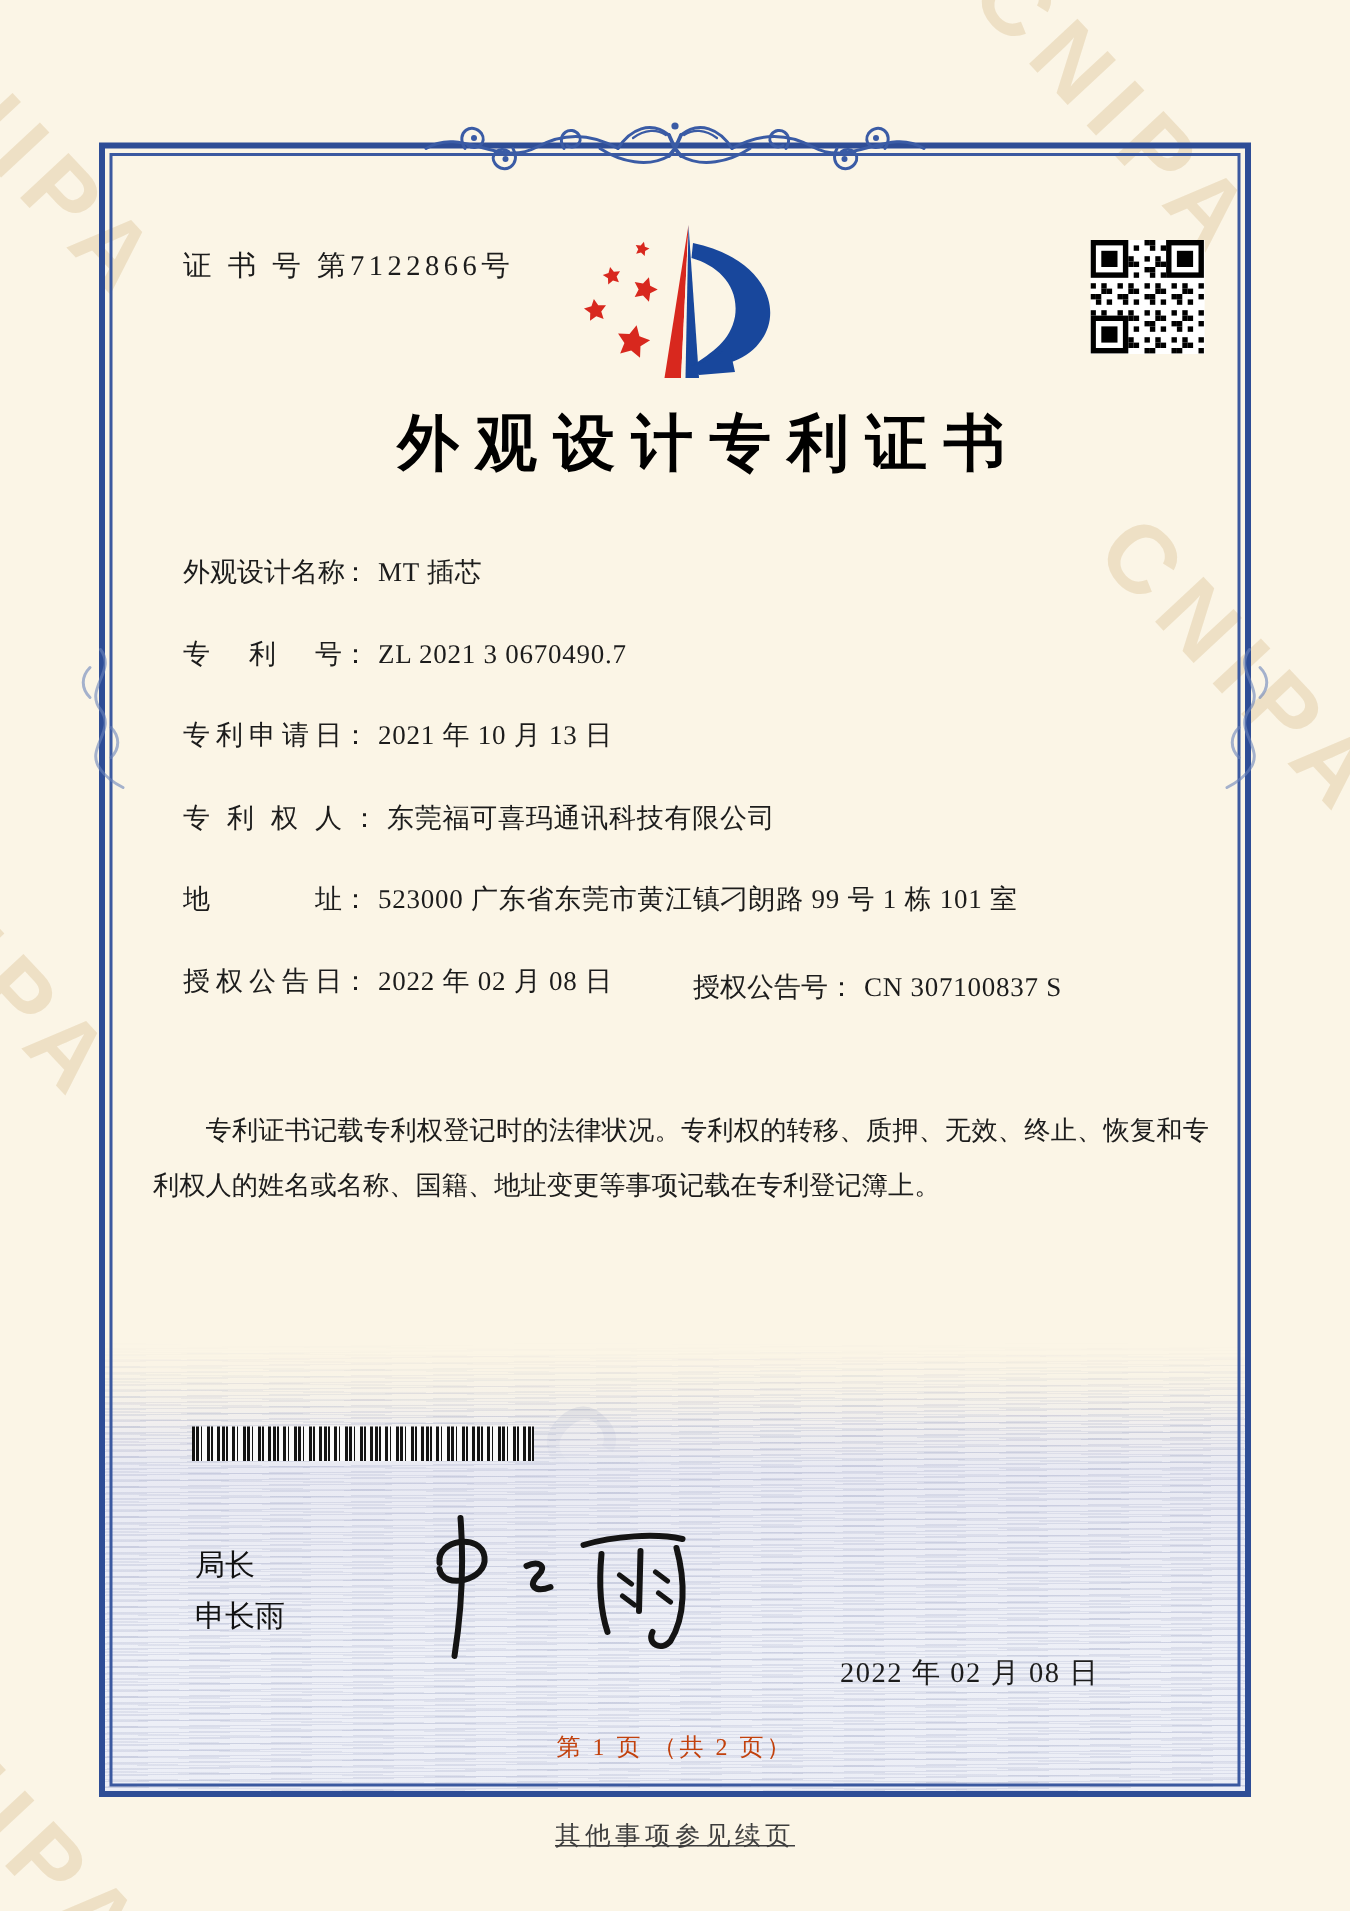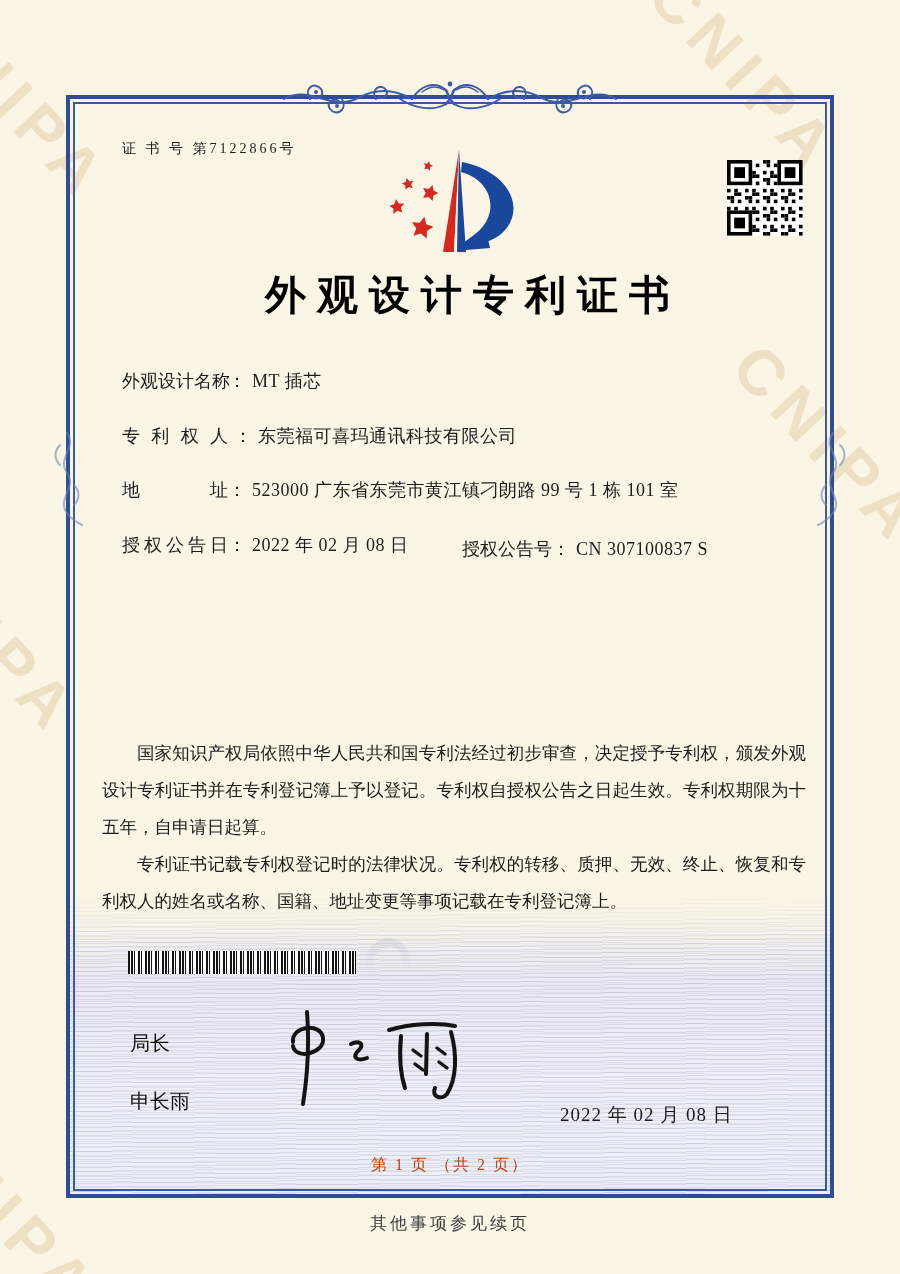--- a/index.html
+++ b/index.html
@@ -39,22 +39,22 @@
   .ornament-top{
     position:absolute; left:50%; top:-31px; transform:translateX(-50%);
     width:340px; height:62px;
   }
   .ornament-side{ position:absolute; top:330px; width:38px; height:100px; opacity:.6; }
   .ornament-side.left{ left:-22px; }
   .ornament-side.right{ right:-22px; transform:scaleX(-1); }
   
   .content{ position:absolute; inset:0; z-index:4; }
   .cert-no{
-    position:absolute; left:122px; top:140px;
-    font-size:14px; letter-spacing:3px;
+    position:absolute; left:122px; top:164px;
+    font-size:19px; letter-spacing:3px;
   }
   .logo{ position:absolute; left:362px; top:144px; width:178px; height:118px; }
   .qr{ position:absolute; left:727px; top:160px; width:76px; height:76px; background:#fff; }
   .title{
     position:absolute; left:0; right:0; top:268px; text-align:center;
     font-size:41px; font-weight:700; letter-spacing:11px; color:#000;padding-left:46px;
   }
   .fields{ position:absolute; left:122px; right:70px; top:369px; }
   .frow{ position:relative; height:54.5px; font-size:18px; white-space:nowrap; }
   .flabel{
@@ -75,30 +75,30 @@
       #141414 0 2px,#fafafa 2px 3px,#141414 3px 5px,#fafafa 5px 6px,
       #141414 6px 7px,#fafafa 7px 10px,#141414 10px 12px,#fafafa 12px 13px,
       #141414 13px 14px,#fafafa 14px 17px);
   }
   .sig-title,.sig-name{
     position:absolute; left:130px;
     font-family:"Liberation Sans","DejaVu Sans",sans-serif;
     font-size:20px; font-weight:400; color:#111;
   }
   .sig-title{ top:1030px; }
-  .sig-name{ top:1064px;margin-top:24px; }
+  .sig-name{ top:1064px; }
   .sig-script{ position:absolute; left:255px; top:1000px; width:230px; height:110px; }
   .issue-date{ position:absolute; left:560px; top:1102px; font-size:19px; letter-spacing:1px; }
   .page-info{
     position:absolute; left:0; right:0; top:1155px; text-align:center;
     font-size:16px; letter-spacing:2px; color:#c2410c;
   }
   .continuation{
     position:absolute; left:0; right:0; top:1212px; text-align:center;
-    font-size:17px; letter-spacing:3px; color:#3d3d3d;
+    font-size:17px; letter-spacing:3px; color:#3d3d3d;text-decoration:underline;
   }
 </style>
 </head>
 <body>
 
 <div class="page">
 
   <div class="wm" style="left:-42px;top:-14px;">CNIPA</div>
   <div class="wm" style="left:688px;top:-42px;">CNIPA</div>
   <div class="wm" style="left:772px;top:330px;">CNIPA</div>
@@ -275,35 +275,40 @@
           <rect x="7.2" y="57.6" width="10.8" height="10.8" fill="#000"></rect>
         </svg></div>
 
     <div class="title">外观设计专利证书</div>
 
     <div class="fields">
       <div class="frow">
         <span class="flabel">外观设计名称</span><span class="fcolon">：</span><span class="fvalue">MT 插芯</span>
       </div>
       <div class="frow">
+        <span class="flabel">专利号</span><span class="fcolon">：</span><span class="fvalue">ZL 2021 3 0670490.7</span>
+      </div>
+      <div class="frow">
+        <span class="flabel">专利申请日</span><span class="fcolon">：</span><span class="fvalue">2021 年 10 月 13 日</span>
+      </div>
+      <div class="frow">
         <span class="flabel">专利权人</span><span class="fcolon"></span><span class="fcolon">：</span><span class="fvalue">东莞福可喜玛通讯科技有限公司</span>
       </div>
       <div class="frow">
         <span class="flabel">地址</span><span class="fcolon">：</span><span class="fvalue">523000 广东省东莞市黄江镇刁朗路 99 号 1 栋 101 室</span>
       </div>
       <div class="frow">
         <span class="flabel">授权公告日</span><span class="fcolon">：</span><span class="fvalue">2022 年 02 月 08 日</span>
         <span class="fpair2">
           <span>授权公告号</span><span class="fcolon">：</span><span class="fvalue">CN 307100837 S</span>
         </span>
       </div>
     </div>
 
     <div class="body-text">
-      <p>国家知识产权局依照中华人民共和国专利法经过初步审查，决定授予专利权，颁发外观设计专利证书并在专利登记簿上予以登记。专利权自授权公告之日起生效。专利权期限为十五年，自申请日起算。</p>
       <p>专利证书记载专利权登记时的法律状况。专利权的转移、质押、无效、终止、恢复和专利权人的姓名或名称、国籍、地址变更等事项记载在专利登记簿上。</p>
     </div>
 
     <div class="barcode"></div>
 
     <div class="sig-title">局长</div>
     <div class="sig-name">申长雨</div>
 
     <svg class="sig-script" viewBox="0 0 230 110" fill="none" stroke="#141414" stroke-width="4" stroke-linecap="round">
       <path d="M38,42 C36,26 66,22 68,38 C70,54 40,60 38,46"></path>

